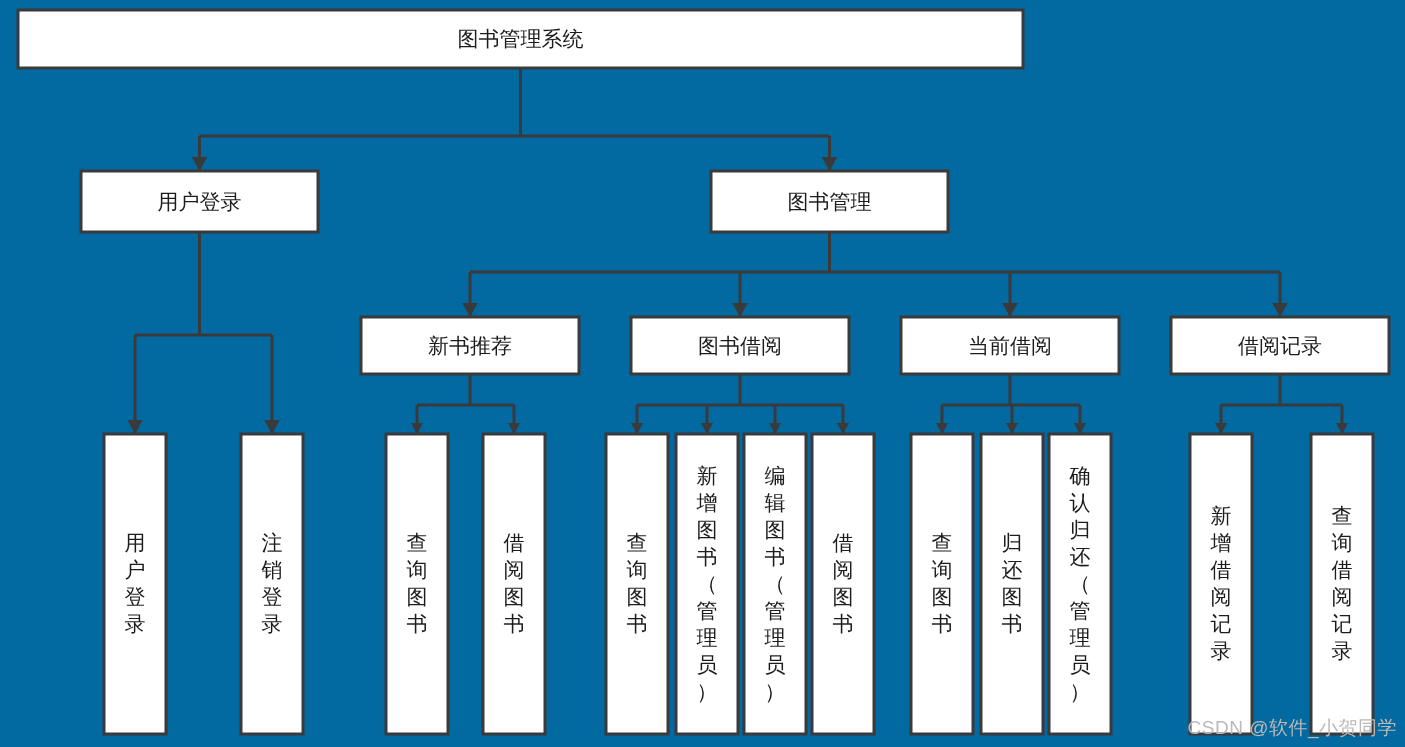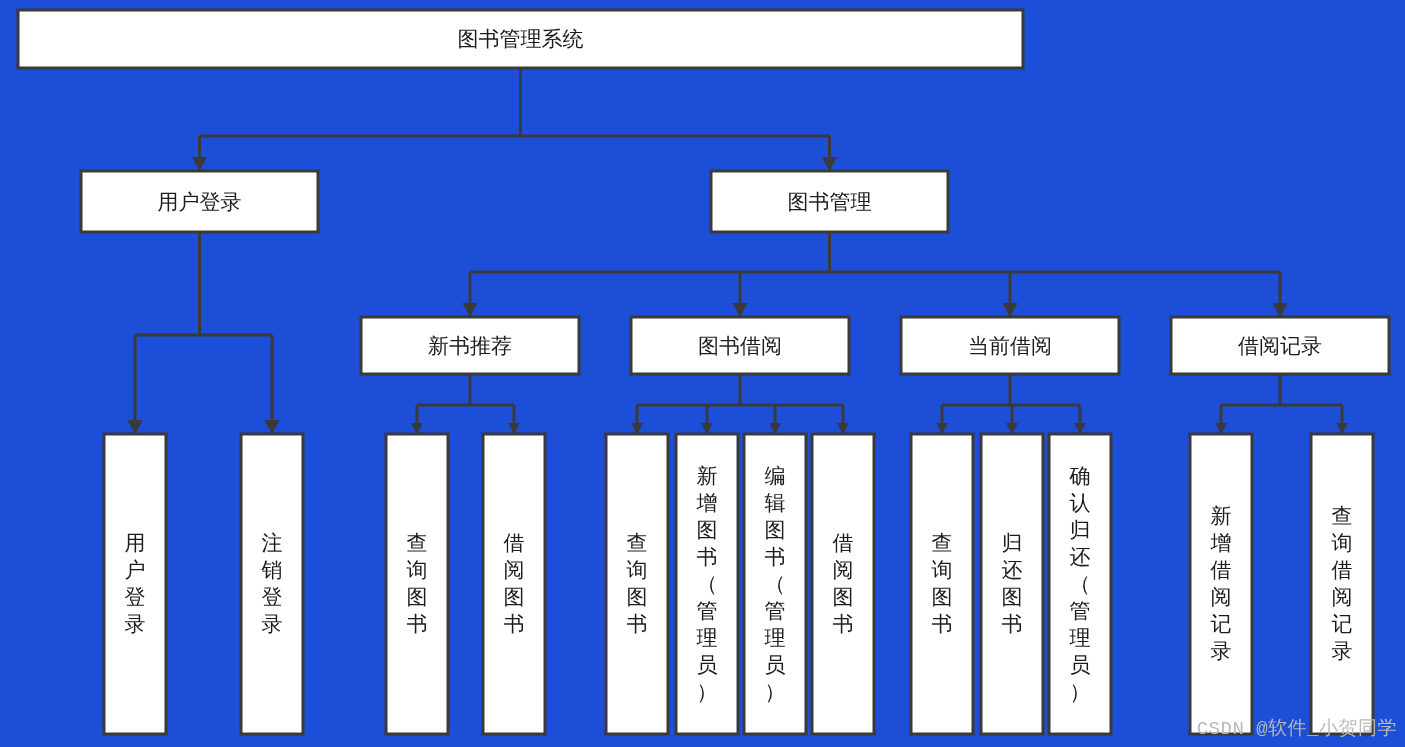--- a/index.html
+++ b/index.html
@@ -7,21 +7,21 @@
     padding: 0;
     background: #ffffff;
   }
   body {
     font-family: "DejaVu Sans", "Liberation Sans", sans-serif;
   }
   #canvas {
     position: relative;
     width: 1405px;
     height: 747px;
-    background: #1d4ed8;
+    background: #0369a1;
     overflow: hidden;
   }
   svg.diagram {
     position: absolute;
     left: 0;
     top: 0;
     width: 1405px;
     height: 747px;
   }
   .node-box {
@@ -48,21 +48,21 @@
     fill: none;
   }
   .arrow-head {
     fill: #3a3a3a;
     stroke: none;
   }
   .watermark {
     position: absolute;
     right: 8px;
     bottom: 6px;
-    font-family: Liberation Mono, monospace;
+    font-family: Liberation Sans, sans-serif;
     font-size: 19px;
     color: #b9b9b9;
     white-space: nowrap;
     letter-spacing: 0.5px;
   }
 </style>
 </head>
 <body>
 
 <div id="canvas">

